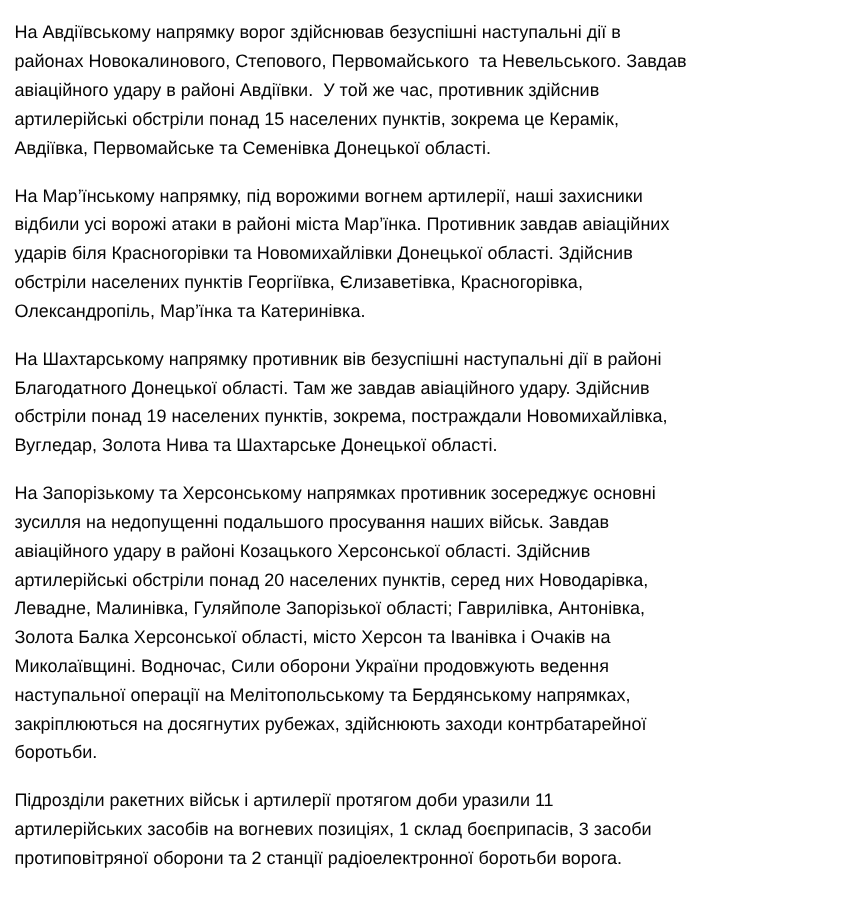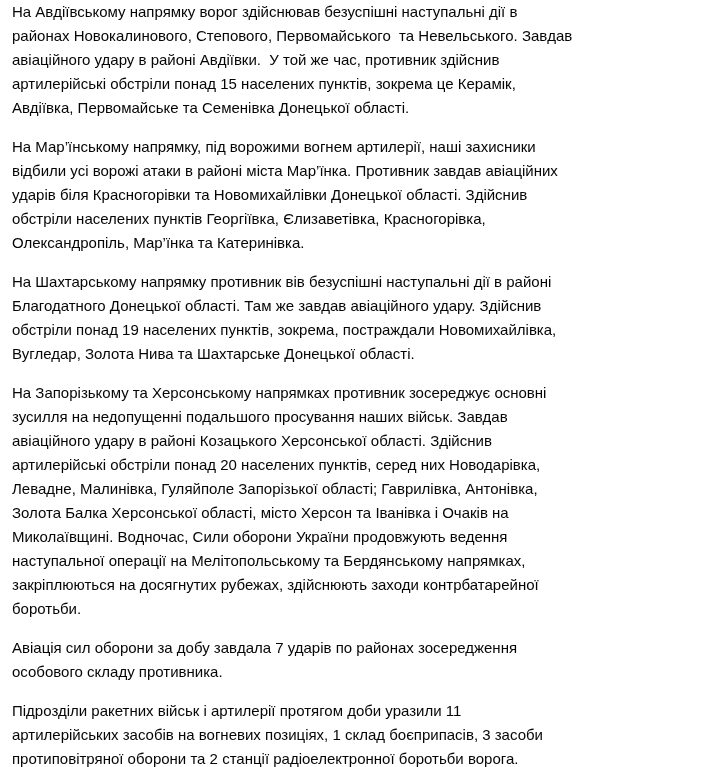--- a/index.html
+++ b/index.html
@@ -16,21 +16,21 @@
     box-sizing: border-box;
     width: 723px;
     padding: 0 8px 0 12px;
     color: #050505;
     font-family: "Liberation Sans", sans-serif;
     font-size: 15px;
     line-height: 24px;
     overflow: hidden;
   }
   .post-body p {
-    margin: 0 0 15px 0;
+    margin: 16px 0 15px 0;
     white-space: pre;   
   }
 </style>
 </head>
 <body>
 
 <div class="post-body">
   <p>На Авдіївському напрямку ворог здійснював безуспішні наступальні дії в
 районах Новокалинового, Степового, Первомайського  та Невельського. Завдав
 авіаційного удару в районі Авдіївки.  У той же час, противник здійснив
@@ -48,18 +48,16 @@
   <p>На Запорізькому та Херсонському напрямках противник зосереджує основні
 зусилля на недопущенні подальшого просування наших військ. Завдав
 авіаційного удару в районі Козацького Херсонської області. Здійснив
 артилерійські обстріли понад 20 населених пунктів, серед них Новодарівка,
 Левадне, Малинівка, Гуляйполе Запорізької області; Гаврилівка, Антонівка,
 Золота Балка Херсонської області, місто Херсон та Іванівка і Очаків на
 Миколаївщині. Водночас, Сили оборони України продовжують ведення
 наступальної операції на Мелітопольському та Бердянському напрямках,
 закріплюються на досягнутих рубежах, здійснюють заходи контрбатарейної
 боротьби.</p>
-  <p>Авіація сил оборони за добу завдала 7 ударів по районах зосередження
-особового складу противника.</p>
   <p>Підрозділи ракетних військ і артилерії протягом доби уразили 11
 артилерійських засобів на вогневих позиціях, 1 склад боєприпасів, 3 засоби
 протиповітряної оборони та 2 станції радіоелектронної боротьби ворога.</p>
 </div>
 
 </body></html>

